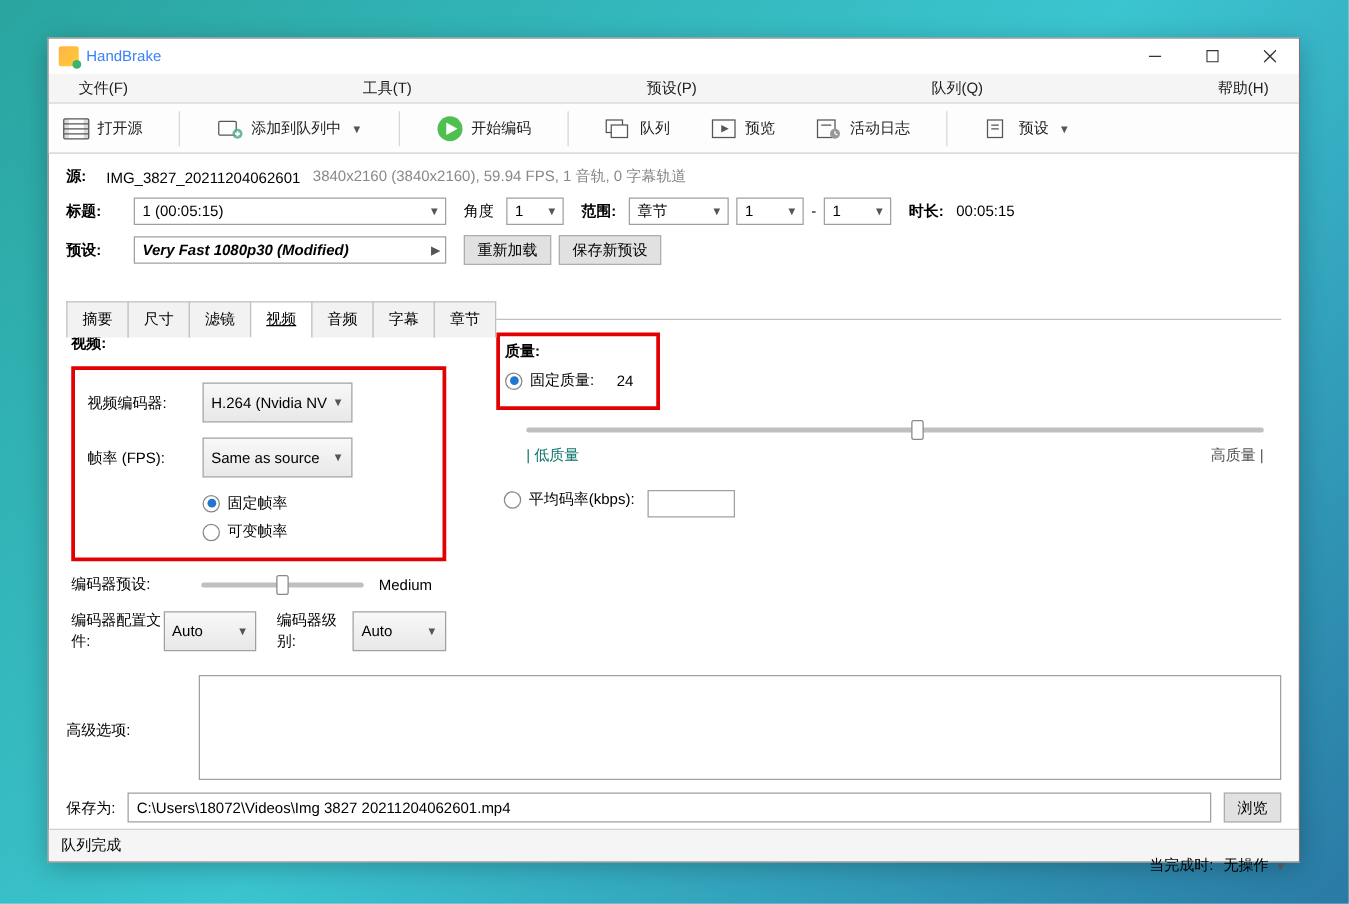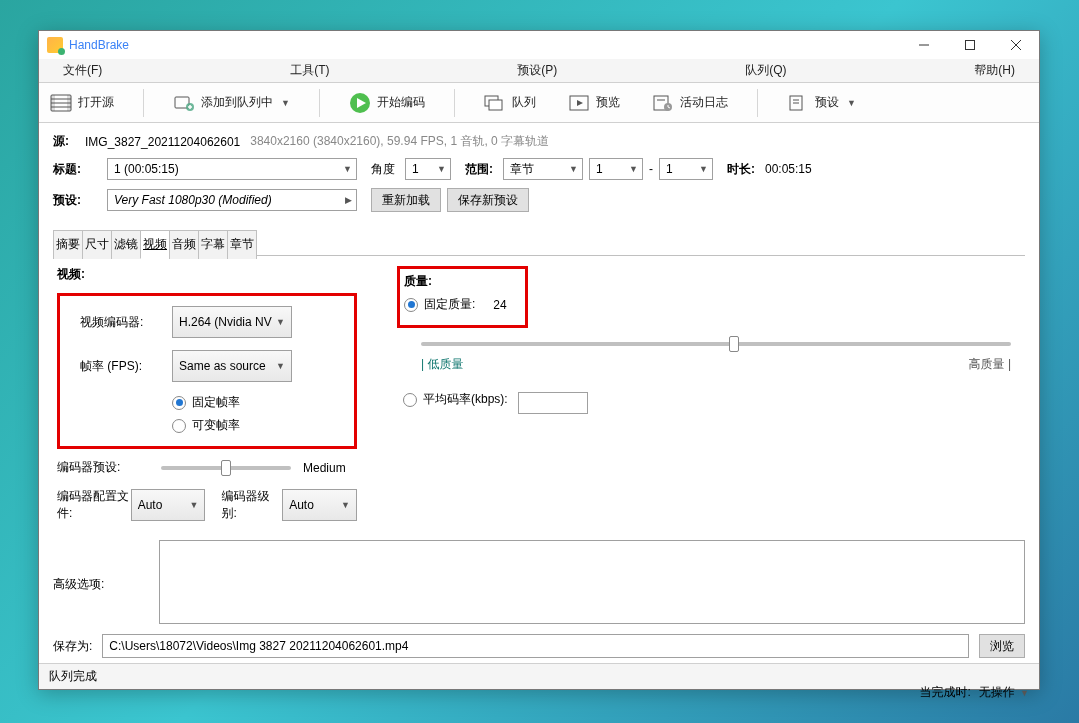--- a/index.html
+++ b/index.html
@@ -21,21 +21,21 @@
 .content { flex: 1; padding: 10px 14px 0 14px; overflow: hidden; display: flex; flex-direction: column; }
 .row { display: flex; align-items: center; margin-bottom: 8px; }
 .row .lbl { font-weight: bold; margin-right: 10px; color: #000; }
 .row .lbl.normal { font-weight: normal; }
 .select, input[type=text].field { border: 1px solid #a0a0a0; background: #fff; height: 22px; padding: 0 22px 0 6px; position: relative; }
 .select { display: inline-flex; align-items: center; }
 .select .caret { position: absolute; right: 4px; top: 50%; transform: translateY(-50%); font-size: 9px; color: #555; }
 .btn { border: 1px solid #adadad; background: #e1e1e1; height: 24px; padding: 0 10px; display: inline-flex; align-items: center; }
 .srcinfo { color: #888; margin-left: 10px; }
 .tabs { display: flex; border-bottom: 1px solid #c0c0c0; margin-top: 6px; }
-.tab { padding: 5px 2px; border: 1px solid #c0c0c0; border-bottom: none; background: #f2f2f2; margin-right: -1px; position: relative; top: 4px; }
+.tab { padding: 5px 12px; border: 1px solid #c0c0c0; border-bottom: none; background: #f2f2f2; margin-right: -1px; position: relative; top: 15px; }
 .tab.active { background: #fff; border-bottom: 1px solid #fff; text-decoration: underline; }
 .tabbody { padding: 10px 4px 0 4px; display: flex; gap: 40px; }
 .section-title { font-weight: bold; margin-bottom: 10px; }
 .gridrow { display: flex; align-items: center; margin-bottom: 12px; }
 .gridrow .glabel { width: 92px; }
 .dropdown { width: 120px; height: 32px; display: inline-flex; align-items: center; padding: 0 6px; border: 1px solid #a0a0a0; background: linear-gradient(#f8f8f8,#e8e8e8); position: relative; }
 .dropdown .caret { position: absolute; right: 6px; font-size: 9px; color: #555; }
 .radio { display: inline-flex; align-items: center; gap: 6px; margin-bottom: 6px; }
 .radio .dot { width: 14px; height: 14px; border: 1px solid #888; border-radius: 50%; display: inline-flex; align-items: center; justify-content: center; }
 .radio .dot.on::after { content:""; width: 7px; height: 7px; background: #2176d2; border-radius: 50%; }
@@ -202,21 +202,21 @@
       <div class="select" style="width:54px;">
           <span>1</span>
           <span class="caret">▼</span>
         </div>
       <span class="lbl" style="margin-left:14px;">时长:</span>
       <span>00:05:15</span>
     </div>
 
     <div class="row">
       <span class="lbl" style="width:44px;">预设:</span>
-      <div class="select" style="width:250px; font-style:italic;">
+      <div class="select" style="width:250px; font-style:italic;font-weight:bold;">
           <span>Very Fast 1080p30  (Modified)</span>
           <span class="caret" style="font-style:normal;">▶</span>
         </div>
       <button class="btn" style="margin-left:14px;">
           <span>重新加载</span>
         </button>
       <button class="btn" style="margin-left:6px;">
           <span>保存新预设</span>
         </button>
     </div>
@@ -228,21 +228,21 @@
       <div class="tab active">视频</div>
       <div class="tab">音频</div>
       <div class="tab">字幕</div>
       <div class="tab">章节</div>
     </div>
 
     <div class="tabbody">
 
       <div style="width:300px;">
         <div class="section-title">视频:</div>
-        <div class="redbox" style="padding:10px 8px 6px 20px; margin-top:4px;">
+        <div class="redbox" style="padding:10px 8px 6px 10px; margin-top:4px;">
           <div class="gridrow">
             <span class="glabel">视频编码器:</span>
             <div class="dropdown">
                 <span>H.264 (Nvidia NV</span>
                 <span class="caret">▼</span>
               </div>
           </div>
           <div class="gridrow">
             <span class="glabel">帧率 (FPS):</span>
             <div class="dropdown">

